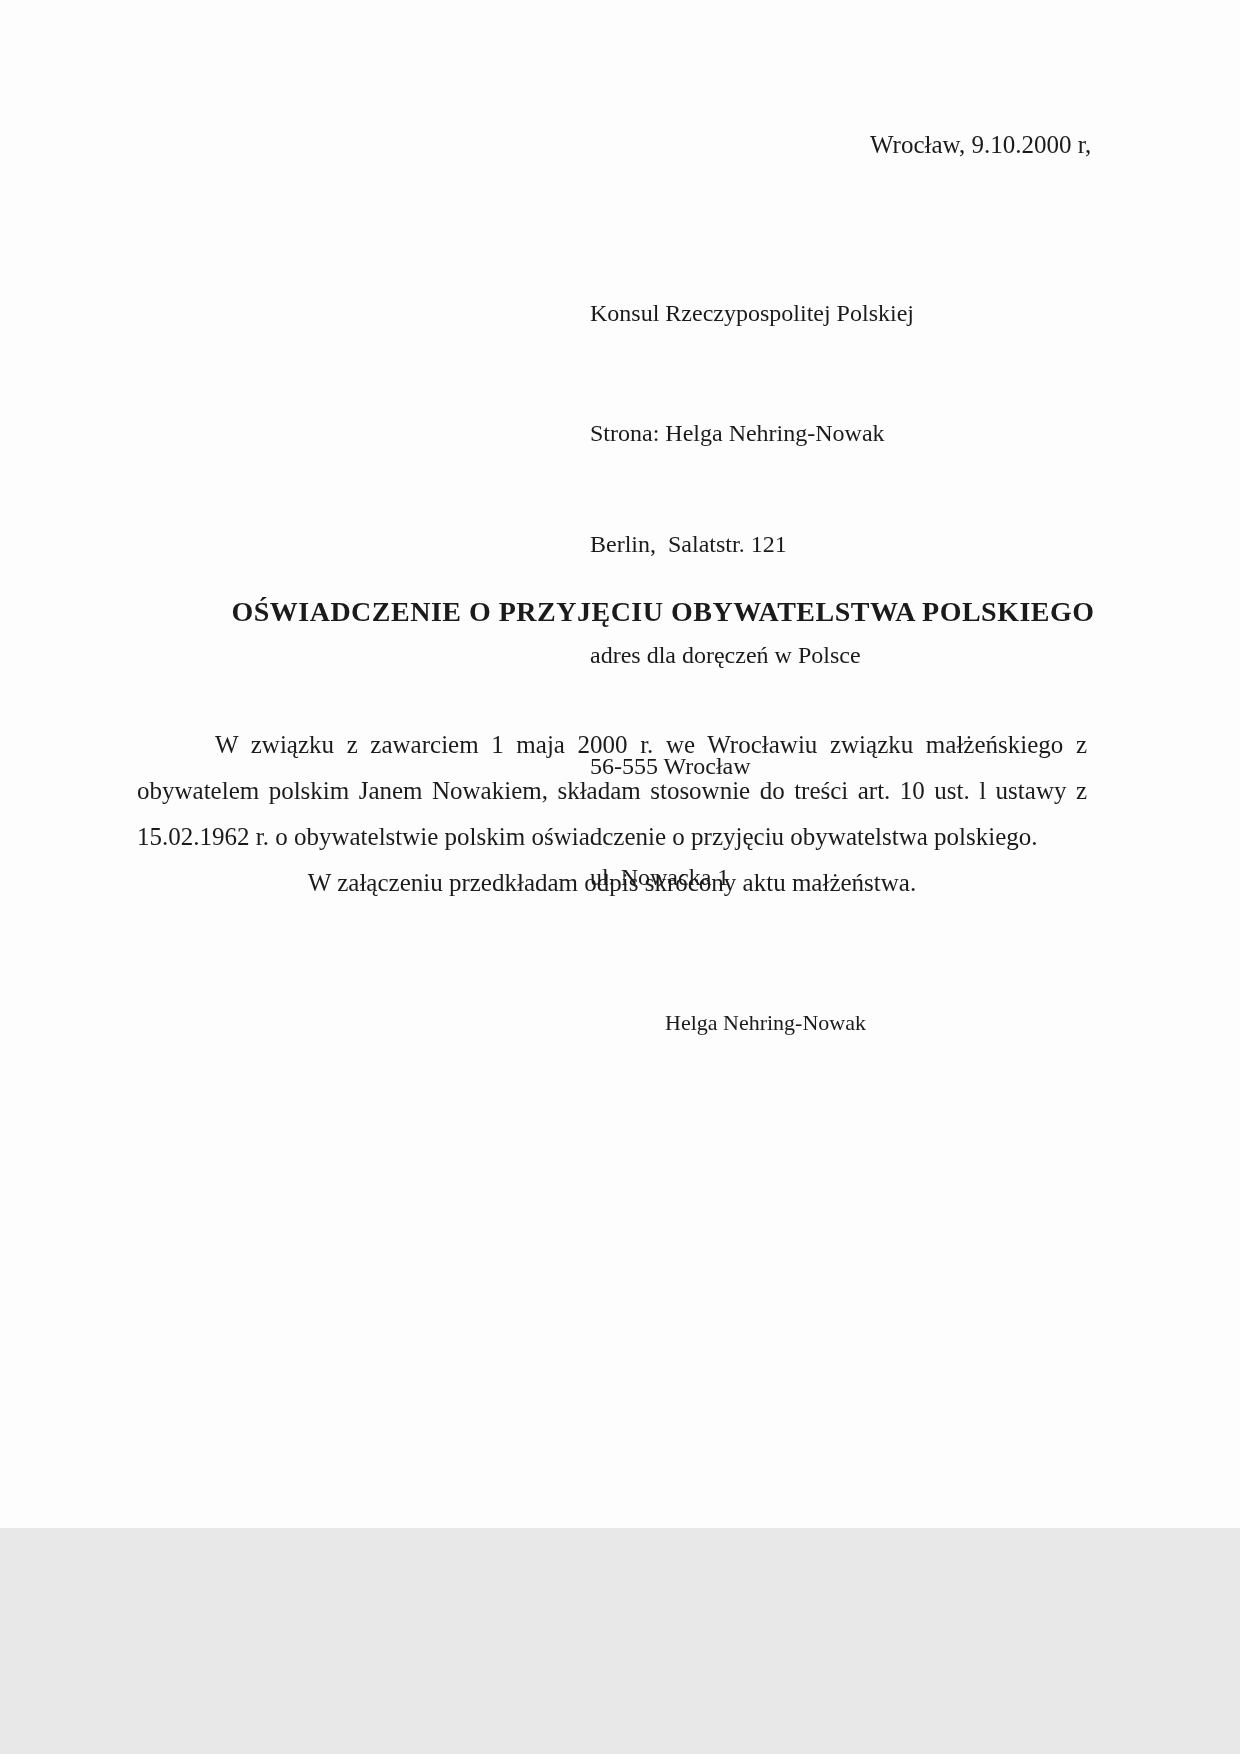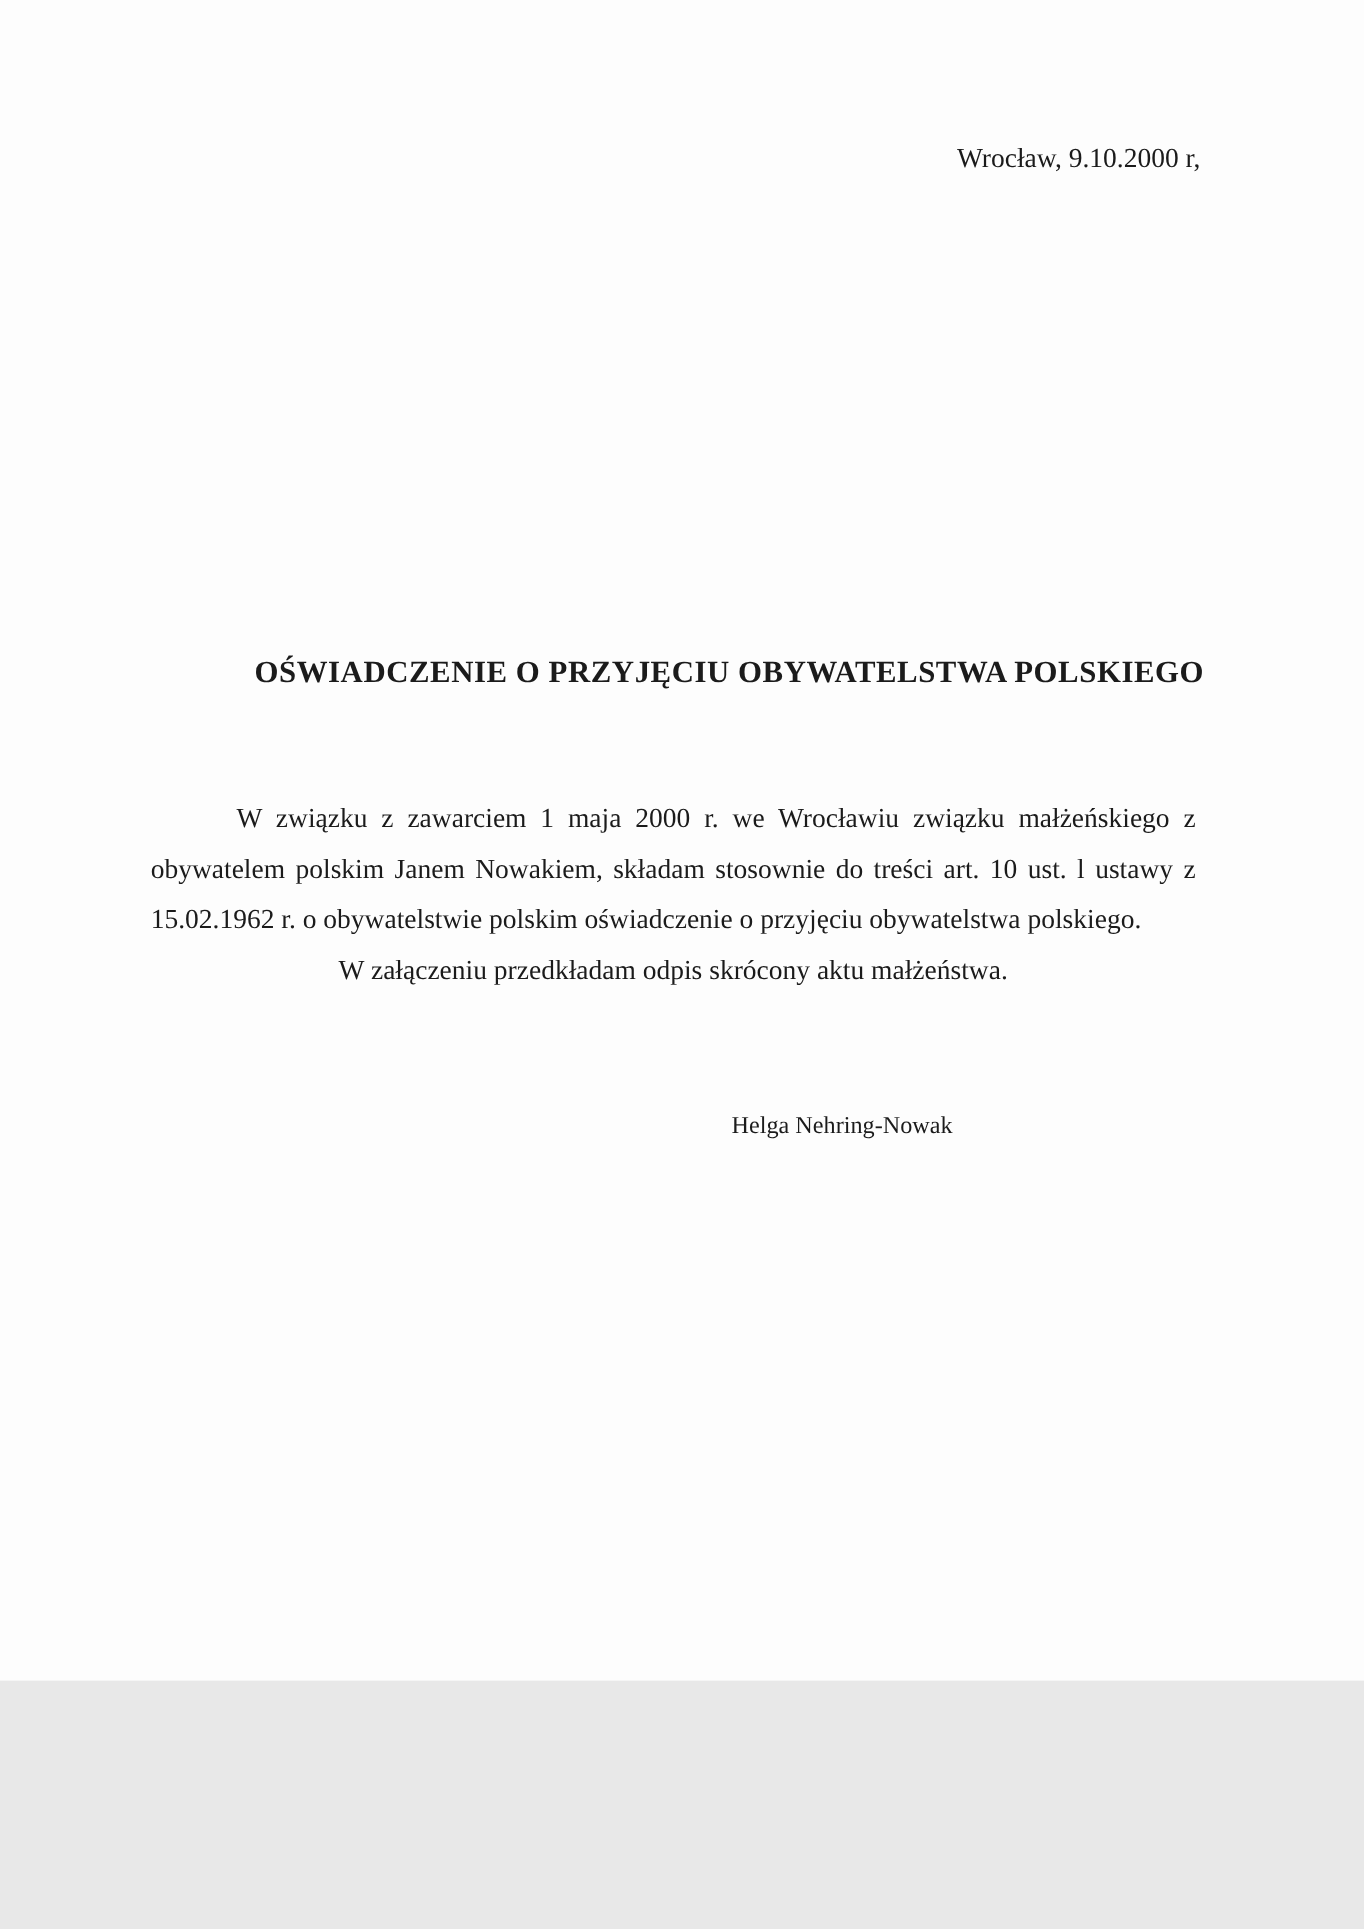--- a/index.html
+++ b/index.html
@@ -80,22 +80,30 @@
   }
 </style>
 </head>
 <body>
 
 <div class="page">
 
   <div class="date-line">Wrocław, 9.10.2000 r,</div>
 
   <div class="addressee-block">
+    <div>Konsul Rzeczypospolitej Polskiej</div>
   </div>
 
+  <div class="sender-block">
+    <div>Strona: Helga Nehring-Nowak</div>
+    <div>Berlin,  Salatstr. 121</div>
+    <div>adres dla doręczeń w Polsce</div>
+    <div>56-555 Wrocław</div>
+    <div>ul. Nowacka 1</div>
+  </div>
 
   <h1 class="doc-title">OŚWIADCZENIE O PRZYJĘCIU OBYWATELSTWA POLSKIEGO</h1>
 
   <div class="body-block">
     <p class="body-paragraph">W związku z zawarciem 1 maja 2000 r. we Wrocławiu związku małżeńskiego z obywatelem polskim Janem Nowakiem, składam stosownie do treści art. 10 ust. l ustawy z 15.02.1962 r. o obywatelstwie polskim oświadczenie o przyjęciu obywatelstwa polskiego.</p>
     <p class="attachment-line">W załączeniu przedkładam odpis skrócony aktu małżeństwa.</p>
   </div>
 
   <div class="signature-line">Helga Nehring-Nowak</div>
 

